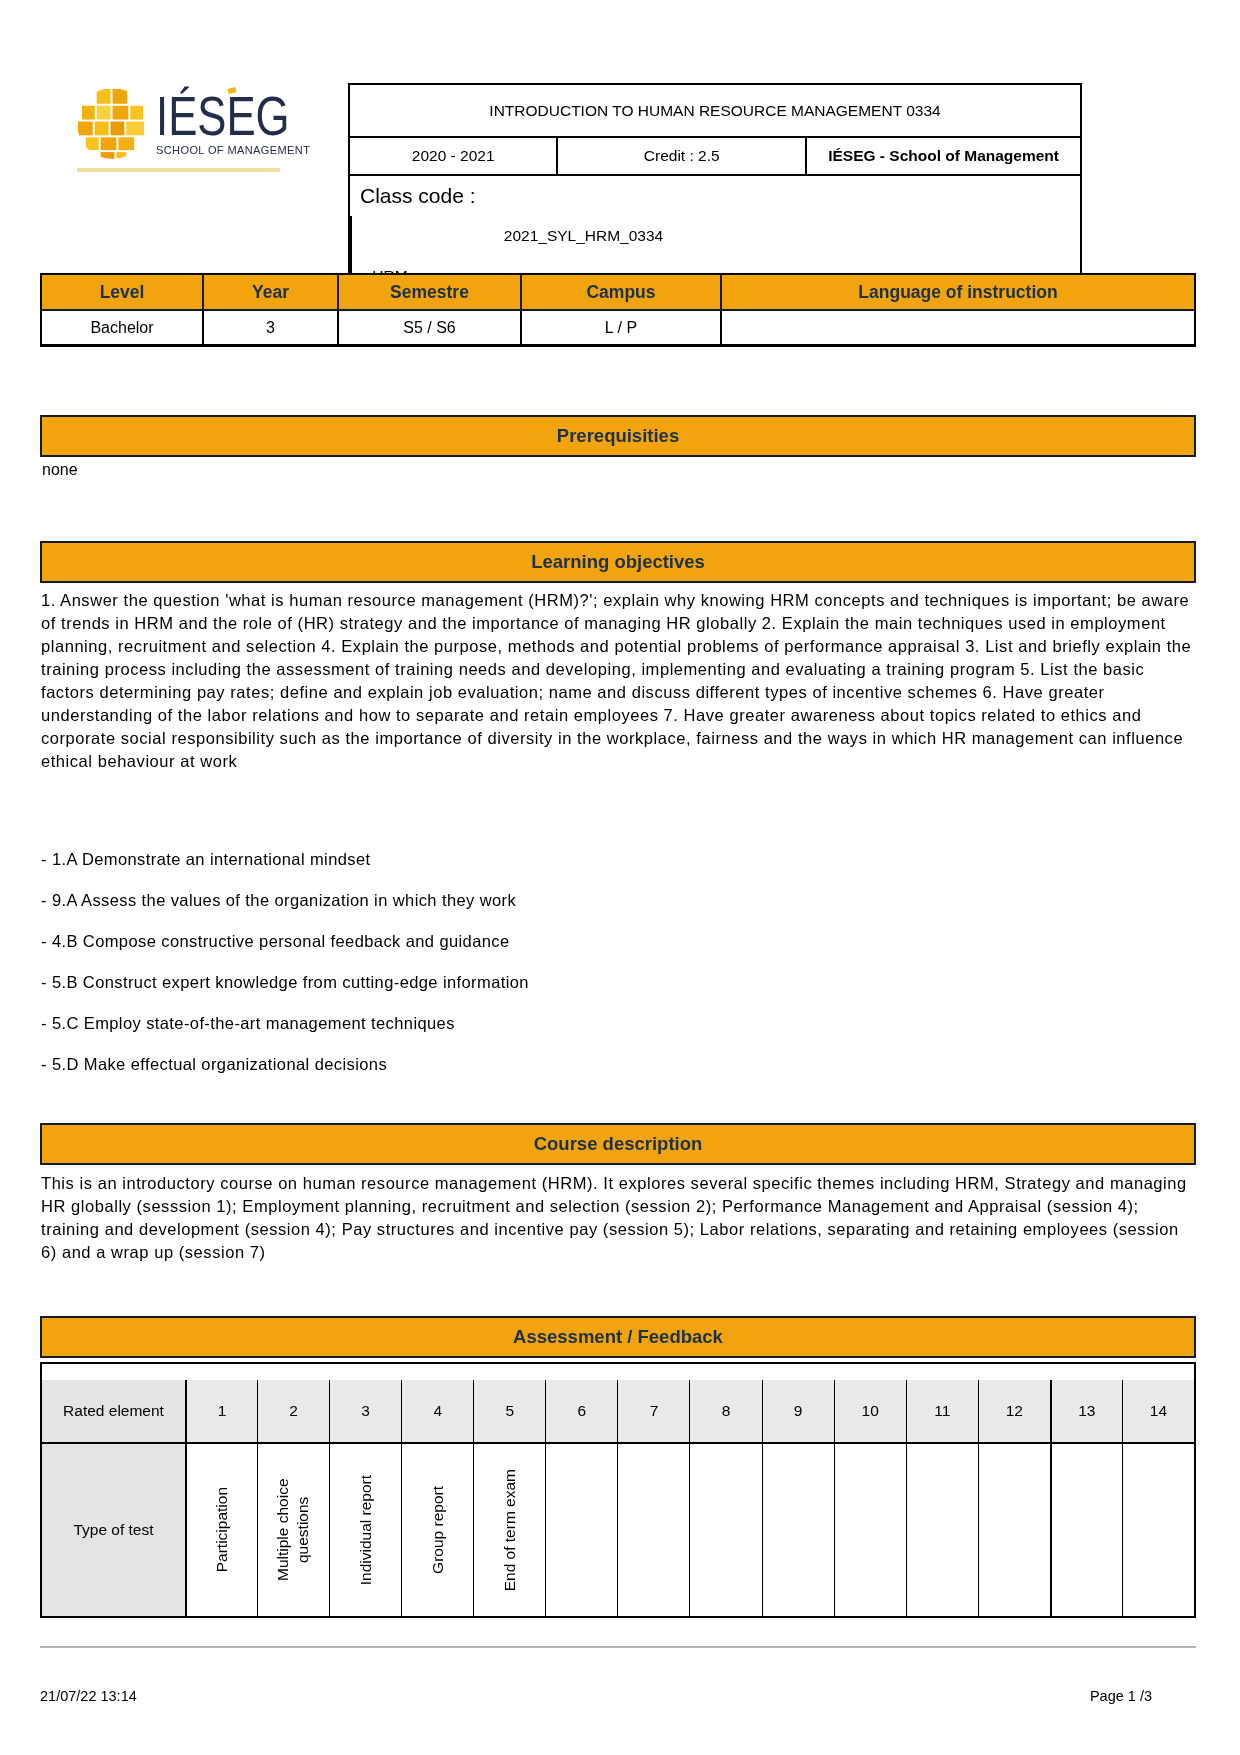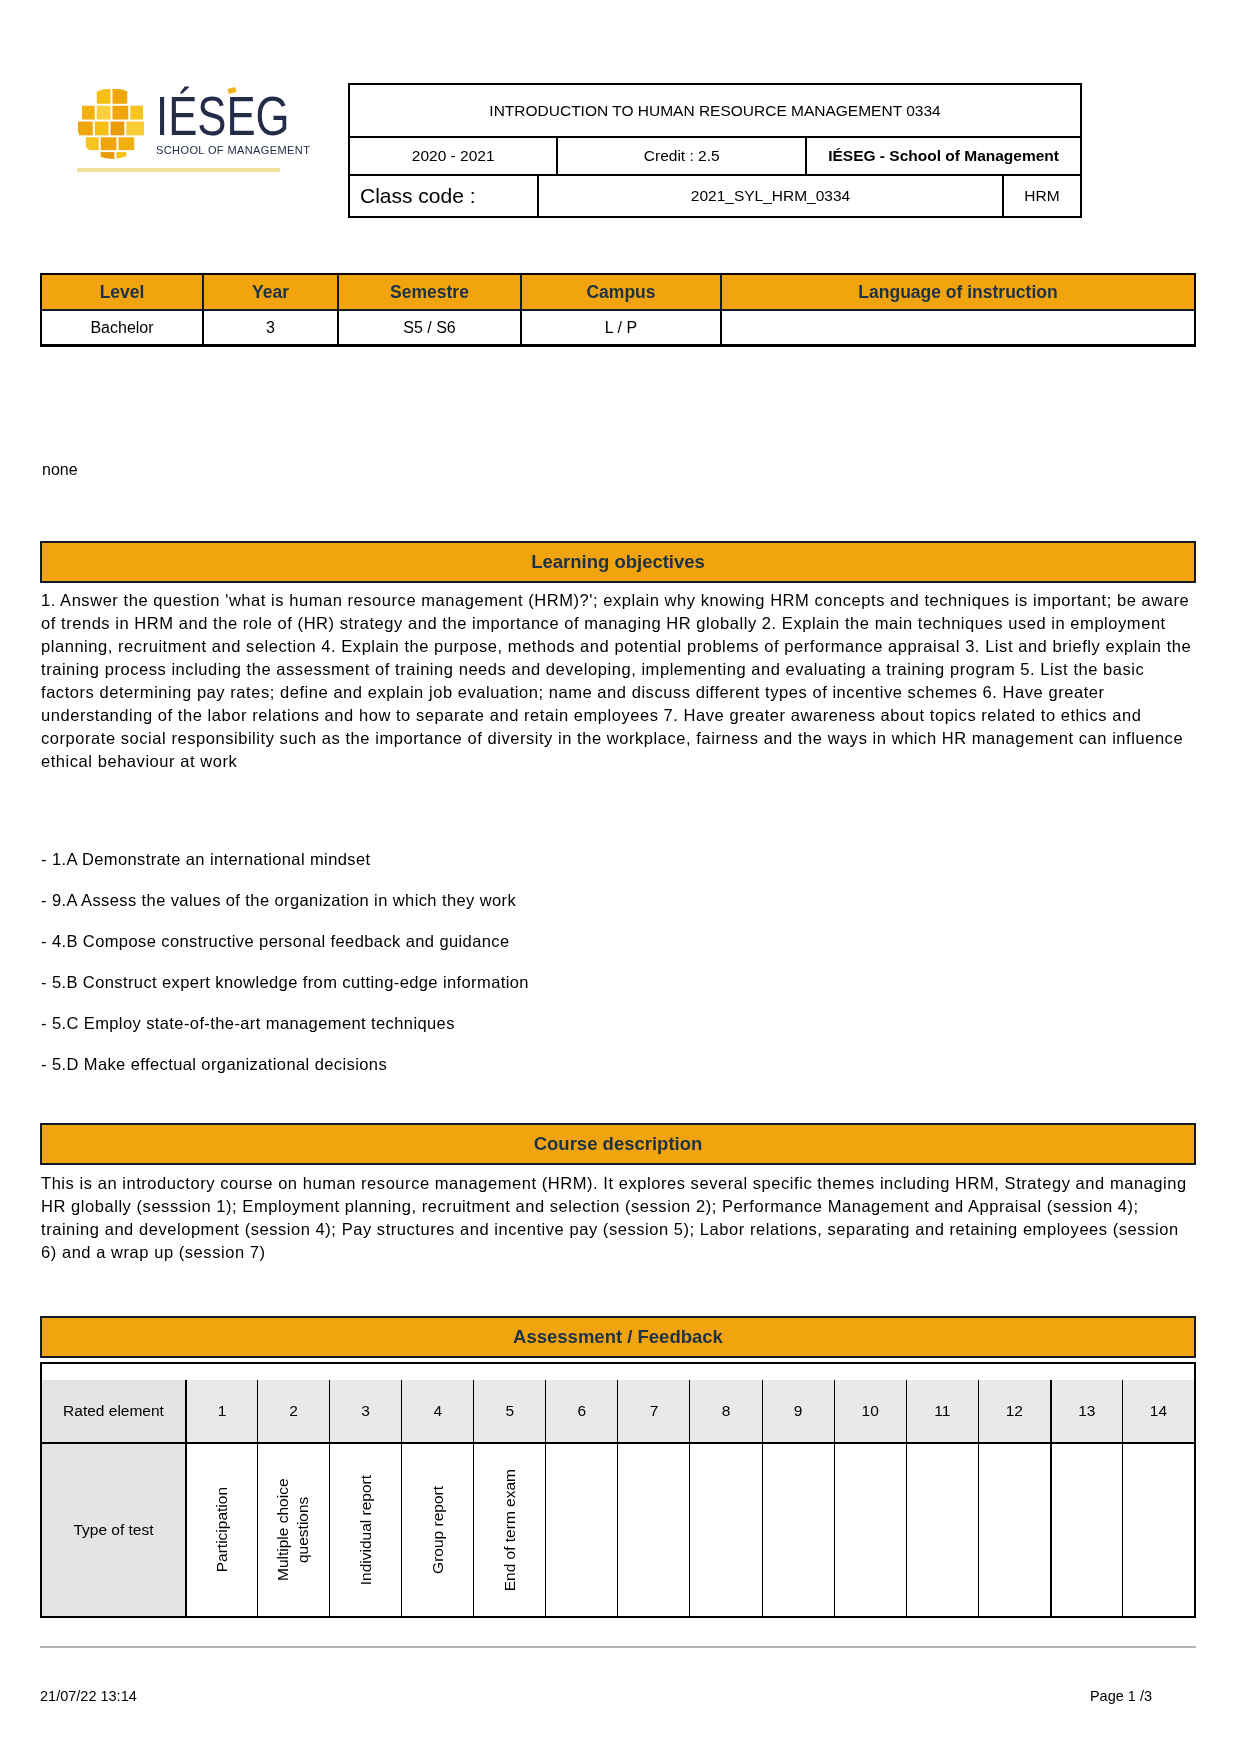--- a/index.html
+++ b/index.html
@@ -17,21 +17,21 @@
   .logo-underline { position:absolute; left:2px; top:82px; width:203px; height:4px; background:#F2DFA0; }
   .logo-spark { position:absolute; left:153px; top:2px; width:8px; height:5px; background:#F0B514; transform:rotate(-14deg); }
 
   
   .header-table { position:absolute; left:348px; top:83px; width:734px; border:2px solid #000; background:#fff; }
   .h-row { display:flex; }
   .h-cell { display:flex; align-items:center; justify-content:center; font-size:15.5px; }
   .h-title { height:51px; width:100%; }
   .h-r2 { border-top:2px solid #000; }
   .h-r2 .h-cell { height:36px; }
-  .h-r3 { border-top:2px solid #000; }
+  .h-r3 { border-top:2px solid #000;flex-direction:column; }
   .h-r3 .h-cell { height:40px; }
   .bl { border-left:2px solid #000; }
   .w-year { width:214px; }
   .w-credit { width:258px; }
   .w-school { width:285px; font-weight:bold; }
   .w-cclabel { width:187px; justify-content:flex-start; padding-left:10px; font-size:21px; }
   .w-ccval { width:465px; }
   .w-dept { width:78px; }
 
   
@@ -139,20 +139,23 @@
     </div>
     <div class="i-row i-body">
       <div class="i-cell iw0">Bachelor</div>
       <div class="i-cell iw1">3</div>
       <div class="i-cell iw2">S5 / S6</div>
       <div class="i-cell iw3">L / P</div>
       <div class="i-cell iw4"></div>
     </div>
   </div>
 
+  <div class="banner" style="top:415px;">
+    <span>Prerequisities</span>
+  </div>
   <div class="plain" style="top:461px;">none</div>
 
   <div class="banner" style="top:541px;align-items:center;">
     <span>Learning objectives</span>
   </div>
   <div class="para" style="top:589px;">1. Answer the question 'what is human resource management (HRM)?'; explain why knowing HRM concepts and techniques is important; be aware of trends in HRM and the role of (HR) strategy and the importance of managing HR globally 2. Explain the main techniques used in employment planning, recruitment and selection 4. Explain the purpose, methods and potential problems of performance appraisal 3. List and briefly explain the training process including the assessment of training needs and developing, implementing and evaluating a training program 5. List the basic factors determining pay rates; define and explain job evaluation; name and discuss different types of incentive schemes 6. Have greater understanding of the labor relations and how to separate and retain employees 7. Have greater awareness about topics related to ethics and corporate social responsibility such as the importance of diversity in the workplace, fairness and the ways in which HR management can influence ethical behaviour at work</div>
   <div class="obj-list">
     <div class="obj-item">- 1.A Demonstrate an international mindset</div>
     <div class="obj-item">- 9.A Assess the values of the organization in which they work</div>
     <div class="obj-item">- 4.B Compose constructive personal feedback and guidance</div>

